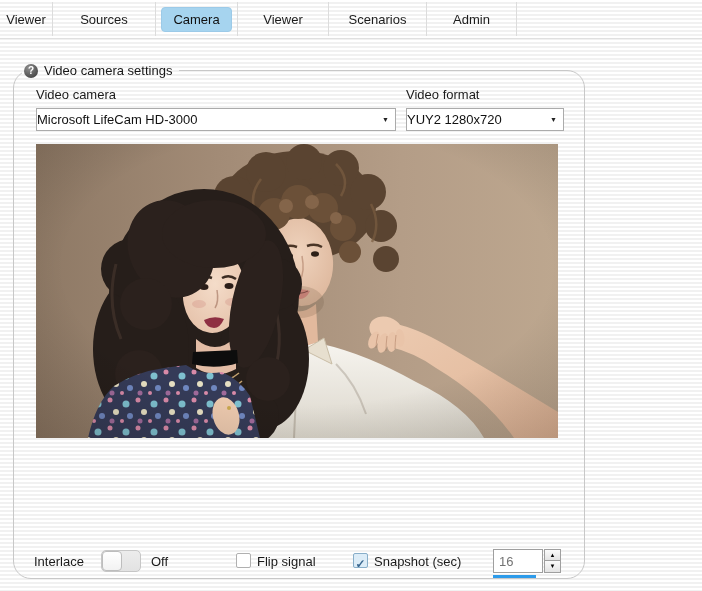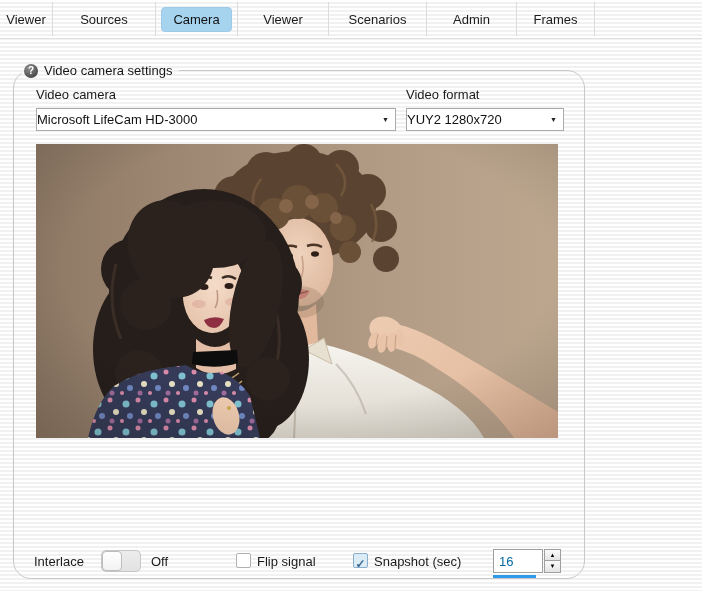--- a/index.html
+++ b/index.html
@@ -80,21 +80,21 @@
     position:absolute; width:15px; height:15px; background:#ffffff;
     border:1px solid #b0b0b0; border-radius:2px; text-align:center;
   }
   .checkbox.checked { background:#dcecf7; border-color:#88aec9; }
   .checkbox .mark { font-size:12px; font-weight:bold; color:#39678f; line-height:13px; }
 
   .spin-wrap { position:absolute; left:479px; top:478px; width:68px; height:30px; }
   .spin-input {
     position:absolute; left:0; top:0; width:50px; height:24px;
     border:1px solid #9f9f9f; font-family:"Liberation Sans",sans-serif;
-    font-size:13px; color:#0369a1; padding-left:5px; background:#fff; outline:none;
+    font-size:13px; color:#737373; padding-left:5px; background:#fff; outline:none;
   }
   .spinner { position:absolute; left:51px; top:0; width:17px; height:24px; }
   .spin-btn {
     width:17px; height:12px; background:linear-gradient(#fbfbfb,#e3e3e3);
     border:1px solid #9f9f9f; font-size:6px; line-height:9px; text-align:center;
     color:#000; padding:0; display:block;
   }
   .spin-btn.down { border-top:none; }
   .spin-underline { position:absolute; left:0; top:26px; width:43px; height:3px; background:#2d9bea; }
 </style>
@@ -114,23 +114,20 @@
       <span class="tab-label pill">Camera</span>
     </div>
     <div class="tab" style="width:91px">
       <span class="tab-label">Viewer</span>
     </div>
     <div class="tab" style="width:98px">
       <span class="tab-label">Scenarios</span>
     </div>
     <div class="tab" style="width:90px">
       <span class="tab-label">Admin</span>
-    </div>
-    <div class="tab" style="width:78px">
-      <span class="tab-label">Frames</span>
     </div>
   </div>
 
   <div class="legend">
     <span class="help-icon">?</span>
     <span>Video camera settings</span>
   </div>
 
   <div class="groupbox">
 

